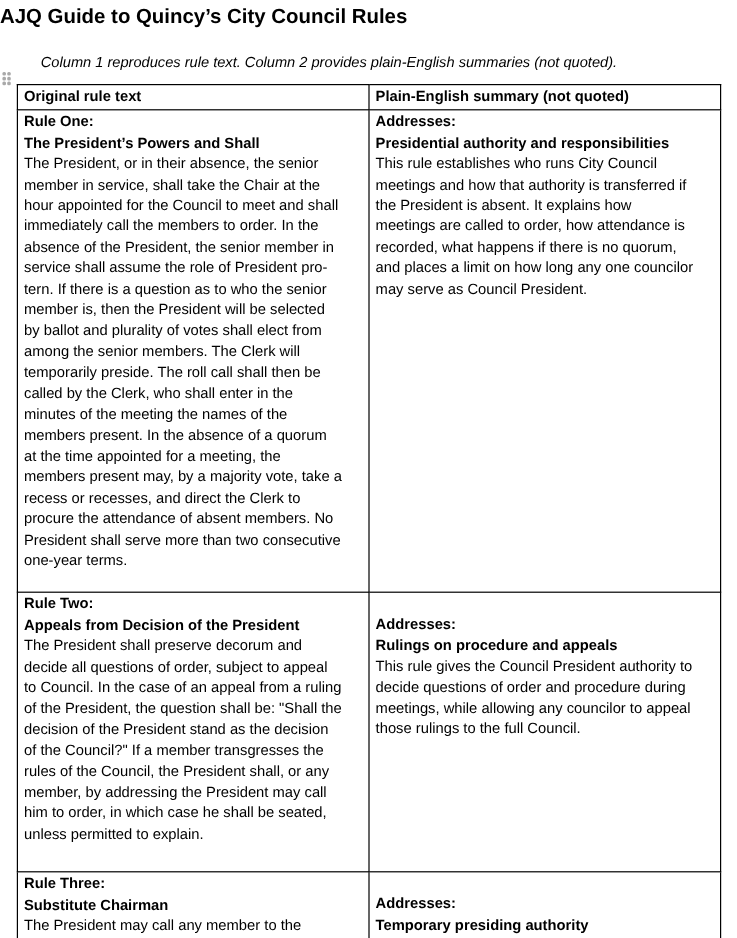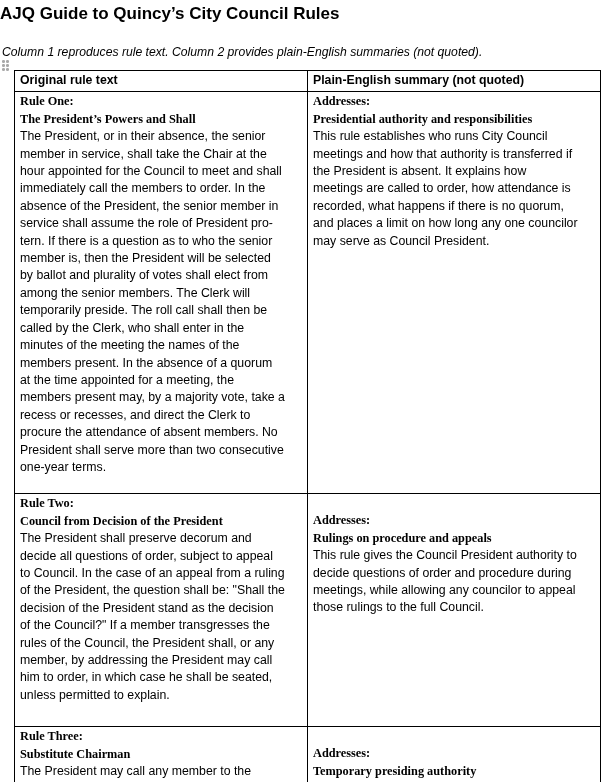--- a/index.html
+++ b/index.html
@@ -22,21 +22,21 @@
     background: #ffffff;
   }
   .doc-title {
     font-size: 17px;
     font-weight: 700;
     padding-top: 4px;
   }
   .doc-note {
     font-size: 12.2px;
     font-style: italic;
-    margin: 21px 10px 11px 2px;
+    margin: 21px 10px 11px 34px;
   }
   .drag-handle {
     position: absolute;
     left: 2px;
     top: 60px;
     display: grid;
     grid-template-columns: repeat(2, 4px);
     grid-auto-rows: 4px;
     cursor: grab;
   }
@@ -65,21 +65,21 @@
   .rules-table th {
     font-weight: 700;
     height: 17px;
     padding-top: 1px;
   }
   .rules-table td {
     padding-top: 1px;
   }
   .cell-row1 { height: 398px; }
   .cell-row2 { height: 229px; margin-top: 38px; }
-  .b { font-weight: 700; font-family: Liberation Serif, serif; }
+  .b { font-weight: 700; }
   .offset-one-line { padding-top: 17px; }
 </style>
 </head>
 <body>
 
 <div class="doc-page">
 
   <div class="doc-title">AJQ Guide to Quincy’s City Council Rules</div>
 
   <div class="doc-note">Column 1 reproduces rule text. Column 2 provides plain-English summaries (not quoted).</div>
@@ -115,21 +115,21 @@
         <td>
           <div class="b">Addresses:</div>
           <div class="b">Presidential authority and responsibilities</div>
           <div>This rule establishes who runs City Council meetings and how that authority is transferred if the President is absent. It explains how meetings are called to order, how attendance is recorded, what happens if there is no quorum, and places a limit on how long any one councilor may serve as Council President.</div>
         </td>
       </tr>
 
       <tr>
         <td class="cell-row2">
           <div class="b">Rule Two:</div>
-          <div class="b">Council from Decision of the President</div>
+          <div class="b">Appeals from Decision of the President</div>
           <div>The President shall preserve decorum and decide all questions of order, subject to appeal to Council. In the case of an appeal from a ruling of the President, the question shall be: "Shall the decision of the President stand as the decision of the Council?" If a member transgresses the rules of the Council, the President shall, or any member, by addressing the President may call him to order, in which case he shall be seated, unless permitted to explain.</div>
         </td>
         <td>
           <div class="offset-one-line">
             <div class="b">Addresses:</div>
             <div class="b">Rulings on procedure and appeals</div>
             <div>This rule gives the Council President authority to decide questions of order and procedure during meetings, while allowing any councilor to appeal those rulings to the full Council.</div>
           </div>
         </td>
       </tr>

